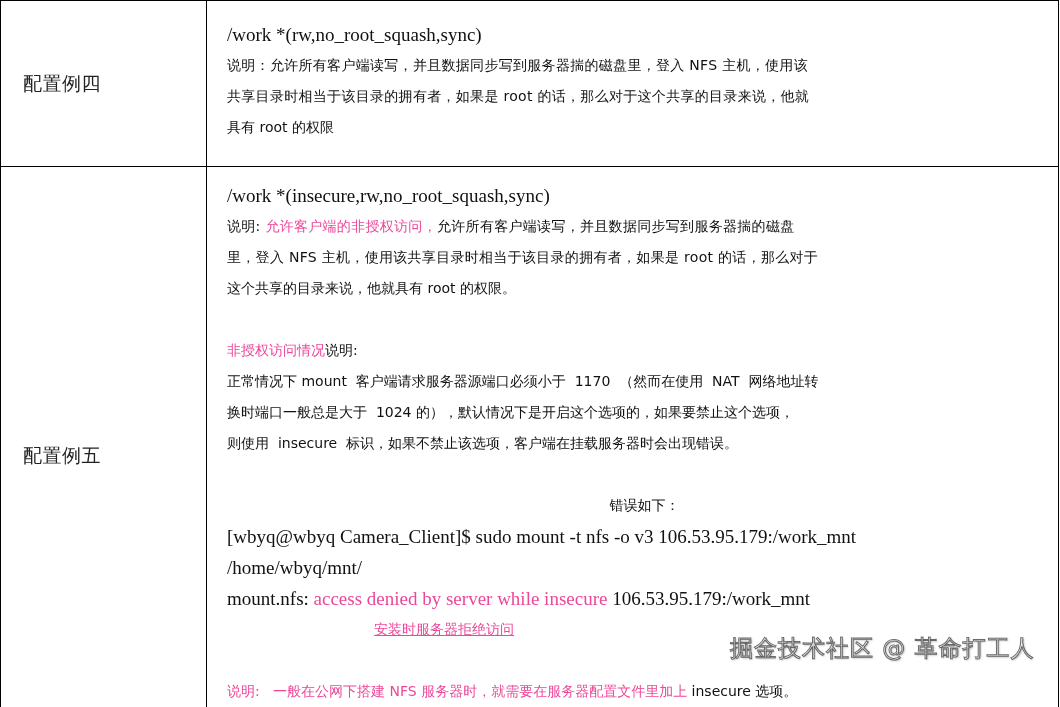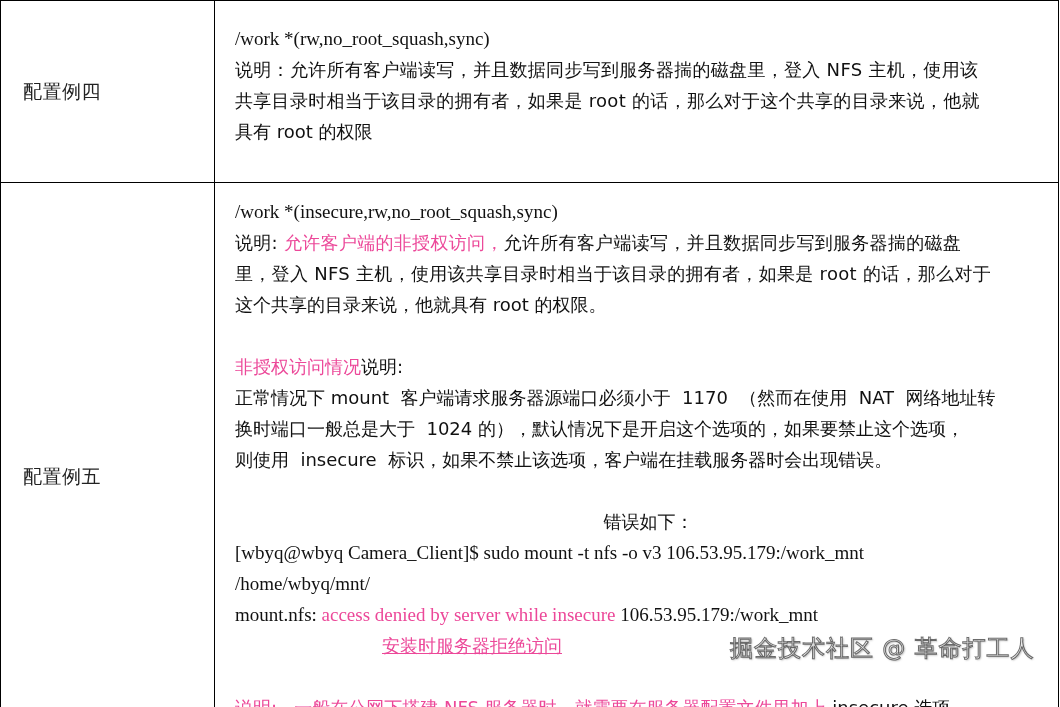--- a/index.html
+++ b/index.html
@@ -19,21 +19,21 @@
       position: absolute;
       left: 0;
       top: 0;
       width: 1059px;
       border-collapse: collapse;
       table-layout: fixed;
     }
     .doc-table td {
       border: 1.5px solid #000000;
       vertical-align: middle;
-      padding: 16px;
+      padding: 8px;
     }
     .label-cell {
       width: 175px;
       padding-left: 22px !important;
       font-size: 19px;
       color: #222222;
       font-family: "DejaVu Sans", "Liberation Sans", sans-serif;
       letter-spacing: 0.5px;
       margin-top: 32px;
     }
@@ -46,21 +46,21 @@
     .row4 td { height: 149px; }
     .row5 td { height: 556px; }
     .row4 .content-cell { padding-top: 2px !important; }
     .row5 .content-cell {
       vertical-align: top;
       padding-top: 13px !important;
     }
     .line { display: block; white-space: nowrap; }
     .cjk {
       font-family: "DejaVu Sans", "Liberation Sans", sans-serif;
-      font-size: 18px;
+      font-size: 14px;
     }
     .red { color: #ec4899; }
     .blank { display: block; height: 31px; }
     .indent { padding-left: 22px; text-align: center; }
     .indent-big { padding-left: 147px; text-decoration: underline; }
     .justify { letter-spacing: 0.3px; }
     .watermark {
       position: absolute;
       left: 730px;
       top: 633px;

